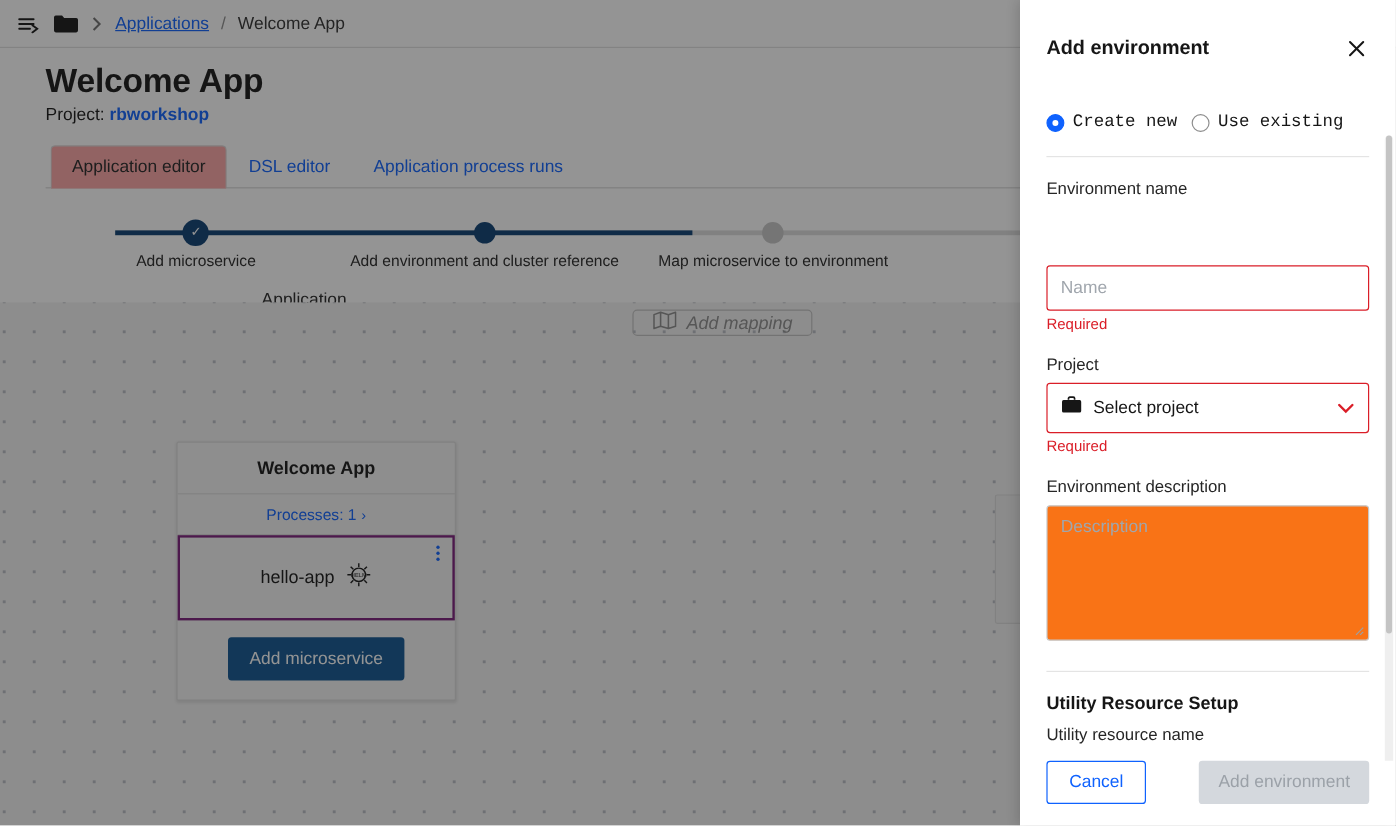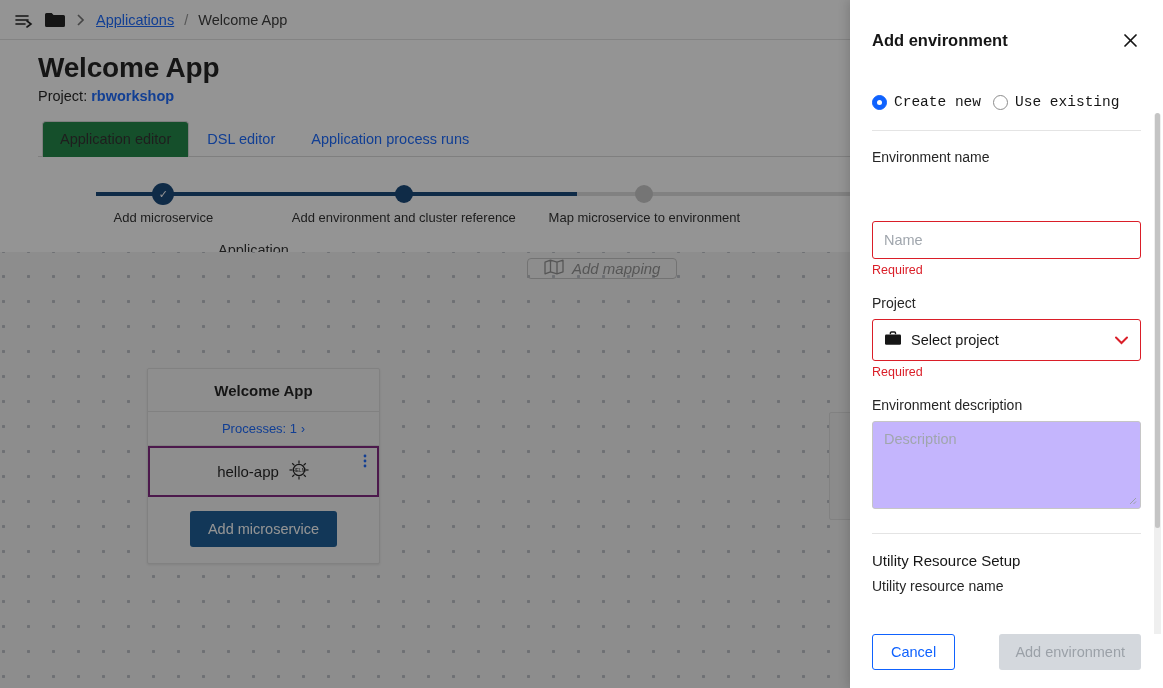--- a/index.html
+++ b/index.html
@@ -27,21 +27,21 @@
 
   .page-head { padding: 12px 38px 0 38px; }
   .page-title { font-size: 28px; font-weight: 700; color: #161616; letter-spacing: -.2px; }
   .page-sub { font-size: 14.5px; color: #161616; margin-top: 4px; }
   .page-sub a { color: #0f62fe; font-weight: 700; text-decoration: none; }
 
   .tabs { display: flex; align-items: flex-end; margin-top: 17px; padding-left: 4px;
           border-bottom: 1px solid #d8d8d8; }
   .tab { padding: 9px 17px 9px 17px; font-size: 14.5px; color: #0f62fe;
          border: 1px solid transparent; border-bottom: none; cursor: pointer; }
-  .tab.active { color: #262626; background: #15803d;
+  .tab.active { color: #262626; background: #fca5a5;
                 border-color: #d8d8d8; border-radius: 4px 4px 0 0;
                 margin-bottom: -1px; padding-bottom: 10px; }
 
   
   .stepper-wrap { padding: 26px 0 0 0; }
   .stepper { position: relative; width: 962px; margin-left: 96px; height: 22px; }
   .st-track { position: absolute; top: 9px; left: 0; right: 0; height: 4px; background: #dcdcdc; }
   .st-fill  { position: absolute; top: 9px; left: 0; width: 50%; height: 4px; background: #0a3d72; }
   .st-node { position: absolute; top: 0; width: 22px; height: 22px; border-radius: 50%;
              transform: translateX(-11px); display: flex; align-items: center; justify-content: center; }
@@ -74,21 +74,21 @@
     position: absolute; left: 147px; top: 116px; width: 233px;
     background: #f4f4f4; border: 1px solid #dcdcdc; border-radius: 2px;
     box-shadow: 0 1px 3px rgba(0,0,0,.10);
   }
   .nc-title { text-align: center; font-size: 15px; font-weight: 700; color: #161616;
               padding: 13px 8px 12px; border-bottom: 1px solid #dcdcdc; }
   .nc-processes { text-align: center; font-size: 13px; color: #0f62fe;
                   padding: 9px 8px; border-bottom: 1px solid #dcdcdc; cursor: pointer; }
   .nc-processes .chev { font-size: 12px; margin-left: 4px; }
   .nc-service { position: relative; border: 2px solid #7b1d7b; background: #f4f4f4;
-                height: 51px; display: flex; align-items: center; justify-content: center; gap: 9px; text-align: right; }
+                height: 71px; display: flex; align-items: center; justify-content: center; gap: 9px; text-align: right; }
   .nc-service-name { font-size: 15px; color: #161616; }
   .nc-kebab { position: absolute; right: 10px; top: 6px; color: #0f62fe;
               font-size: 13px; letter-spacing: 0; line-height: 8px; cursor: pointer; }
   .nc-foot { padding: 14px 0 16px; display: flex; justify-content: center; }
   .btn-primary { background: #0f5490; color: #fff; border: none; border-radius: 3px;
                  font-size: 14.5px; padding: 10px 18px; cursor: pointer; font-family: inherit; }
 
   .ghost-card { position: absolute; left: 829px; top: 160px; width: 60px; height: 108px;
                 background: #eeeeee; border: 1px solid #dcdcdc; border-radius: 2px; }
 
@@ -126,28 +126,28 @@
   .input::placeholder { color: #a0a6ad; }
   .input.invalid { border-color: #da1e28; }
   .err { color: #da1e28; font-size: 12.5px; margin-top: 4px; }
 
   .select { width: 100%; height: 42px; border: 1px solid #da1e28; border-radius: 3px;
             display: flex; align-items: center; padding: 0 11px; gap: 9px;
             background: #fff; cursor: pointer; }
   .select-text { font-size: 14.5px; color: #161616; flex: 1; }
   .chev-red { color: #da1e28; display: flex; }
 
-  .textarea { width: 100%; height: 88px; border: 1px solid #c6c6c6; border-radius: 3px;
+  .textarea { width: 100%; height: 113px; border: 1px solid #c6c6c6; border-radius: 3px;
               padding: 9px 11px; font-size: 14.5px; color: #161616; resize: none;
-              font-family: inherit; background: #c4b5fd; }
+              font-family: inherit; background: #f97316; }
   .textarea::placeholder { color: #a0a6ad; }
   .ta-wrap { position: relative; }
   .ta-grip { position: absolute; right: 4px; bottom: 4px; pointer-events: none; color: #9aa0a6; }
 
-  .sect-title { font-size: 15px; font-weight: 400; color: #161616; margin: 0 0 9px 0; }
+  .sect-title { font-size: 15px; font-weight: 700; color: #161616; margin: 0 0 9px 0; }
 
   .panel-foot { padding: 0 22px 18px; display: flex; justify-content: space-between; gap: 8px; }
   .btn-sec { background: #fff; color: #0f62fe; border: 1.5px solid #0f62fe;
              border-radius: 3px; font-size: 14.5px; padding: 9px 18px;
              cursor: pointer; font-family: inherit; }
   .btn-disabled { background: #d4d8dd; color: #9ba1a8; border: none; border-radius: 3px;
                   font-size: 14.5px; padding: 10px 16px; cursor: default; font-family: inherit; }
 
   .panel-scrollbar { position: absolute; right: 2px; top: 62px; width: 7px; height: 575px;
                      background: #efefef; border-radius: 4px; }

